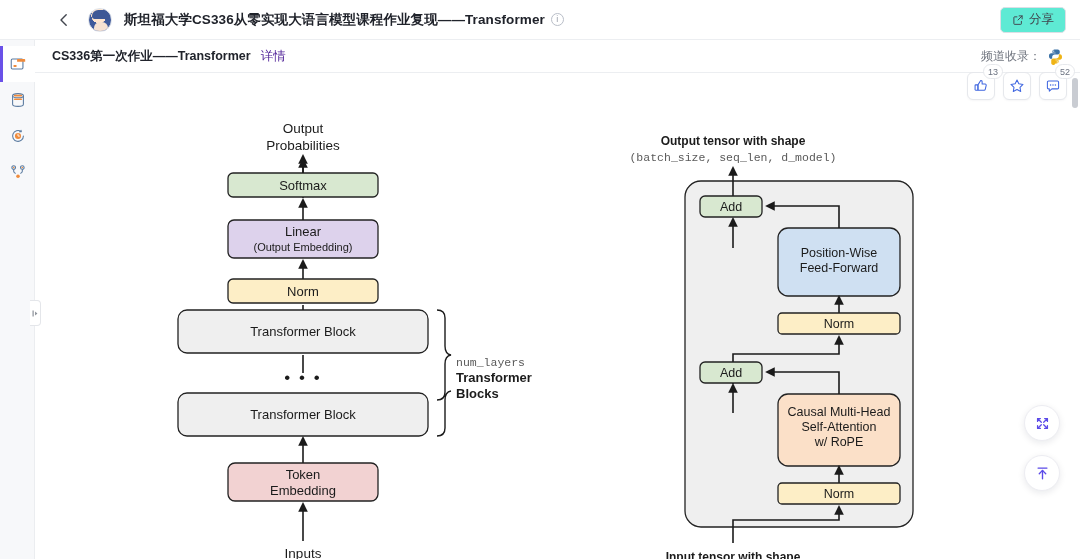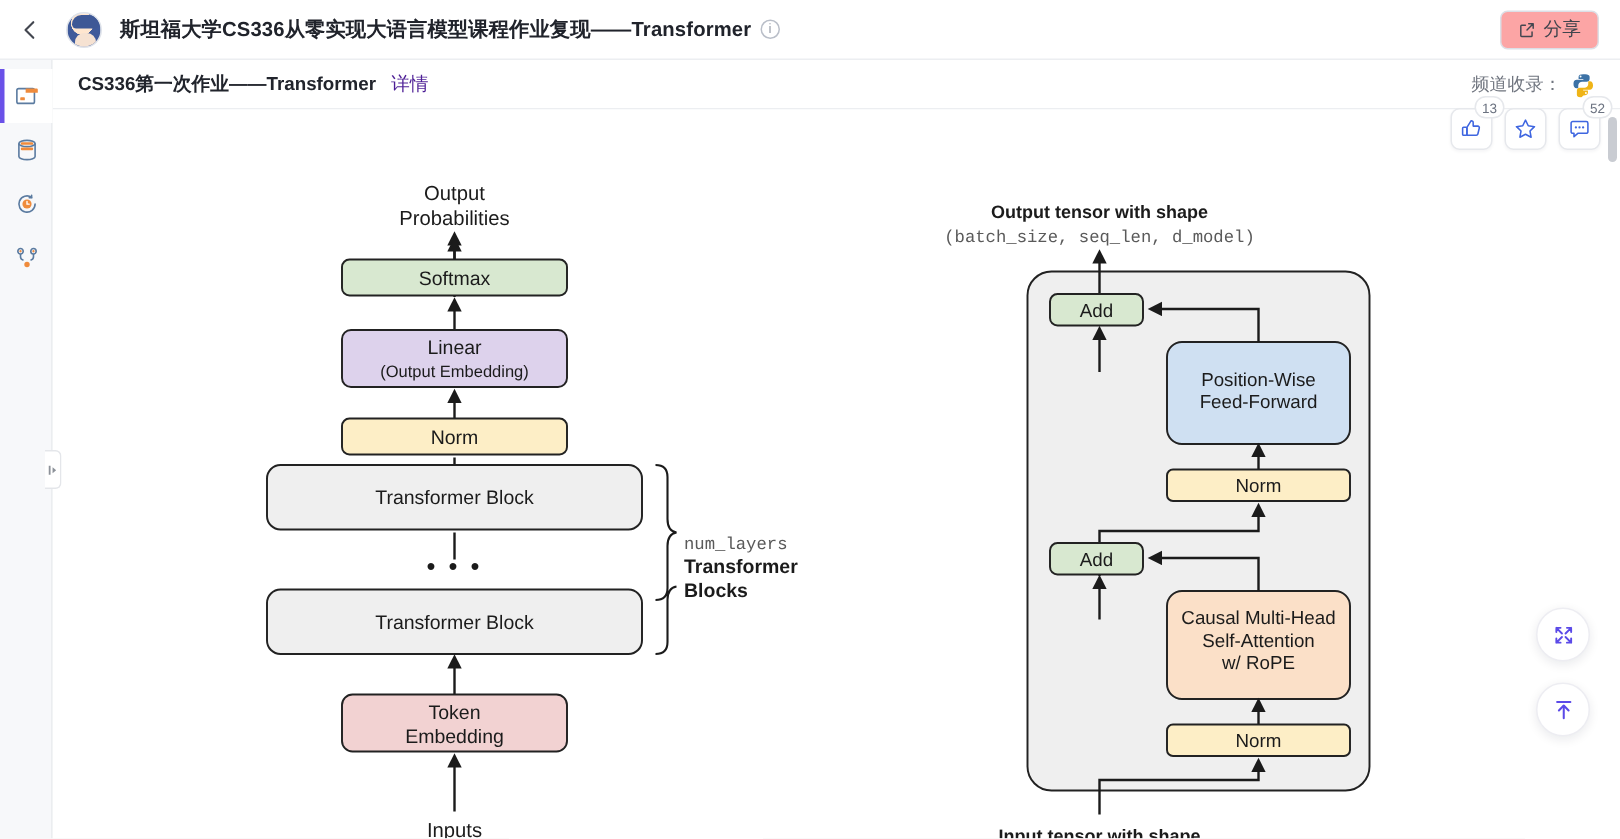--- a/index.html
+++ b/index.html
@@ -8,21 +8,21 @@
     font-family: "Liberation Sans", sans-serif;
     background: #f5f6f8;
     overflow: hidden;
   }
   .app { position: relative; width: 1080px; height: 559px; background: #f5f6f8; }
 
   
   .topbar {
     position: absolute; left: 0; top: 0; width: 1080px; height: 40px;
     background: #ffffff; border-bottom: 1px solid #eceef1;
-    display: flex; align-items: center; z-index: 20;
+    display: flex; align-items: center; z-index: 20; padding-left: 44px;
   }
   .back-btn {
     width: 40px; height: 40px; display: flex; align-items: center; justify-content: center;
     cursor: pointer; color: #3c4css;
   }
   .back-btn svg { display:block; }
   .avatar {
     width: 24px; height: 24px; border-radius: 50%;
     background: radial-gradient(circle at 45% 30%, #ffe6cf 0 38%, #3f5a9b 39% 100%);
     margin-left: 4px; position: relative; overflow: hidden; flex: 0 0 auto;
@@ -58,21 +58,21 @@
     position: relative;
   }
   .badge.gold .shield::after {
     content:""; position:absolute; left:3px; top:3.5px; width:5px; height:3px;
     border-left: 1.4px solid #fff; border-bottom: 1.4px solid #fff;
     transform: rotate(-45deg);
   }
   .badge.blue { background: #f2f5ff; color: #5b6b9c; border: 1px solid #dfe5f7; }
   .topbar-right { margin-left: auto; display: flex; align-items: center; gap: 8px; padding-right: 14px; }
   .btn-share {
-    height: 26px; padding: 0 11px; border-radius: 5px; background: #fca5a5;
+    height: 26px; padding: 0 11px; border-radius: 5px; background: #5eead4;
     border: 1px solid #dcdfe6; color: #40444d; font-size: 12.5px;
     display: inline-flex; align-items: center; gap: 5px; cursor: pointer;
   }
   .btn-run {
     height: 26px; padding: 0 12px; border-radius: 5px; background: #2a62ef;
     border: 1px solid #2a62ef; color: #fff; font-size: 12.5px;
     display: inline-flex; align-items: center; gap: 5px; cursor: pointer;
   }
 
   

